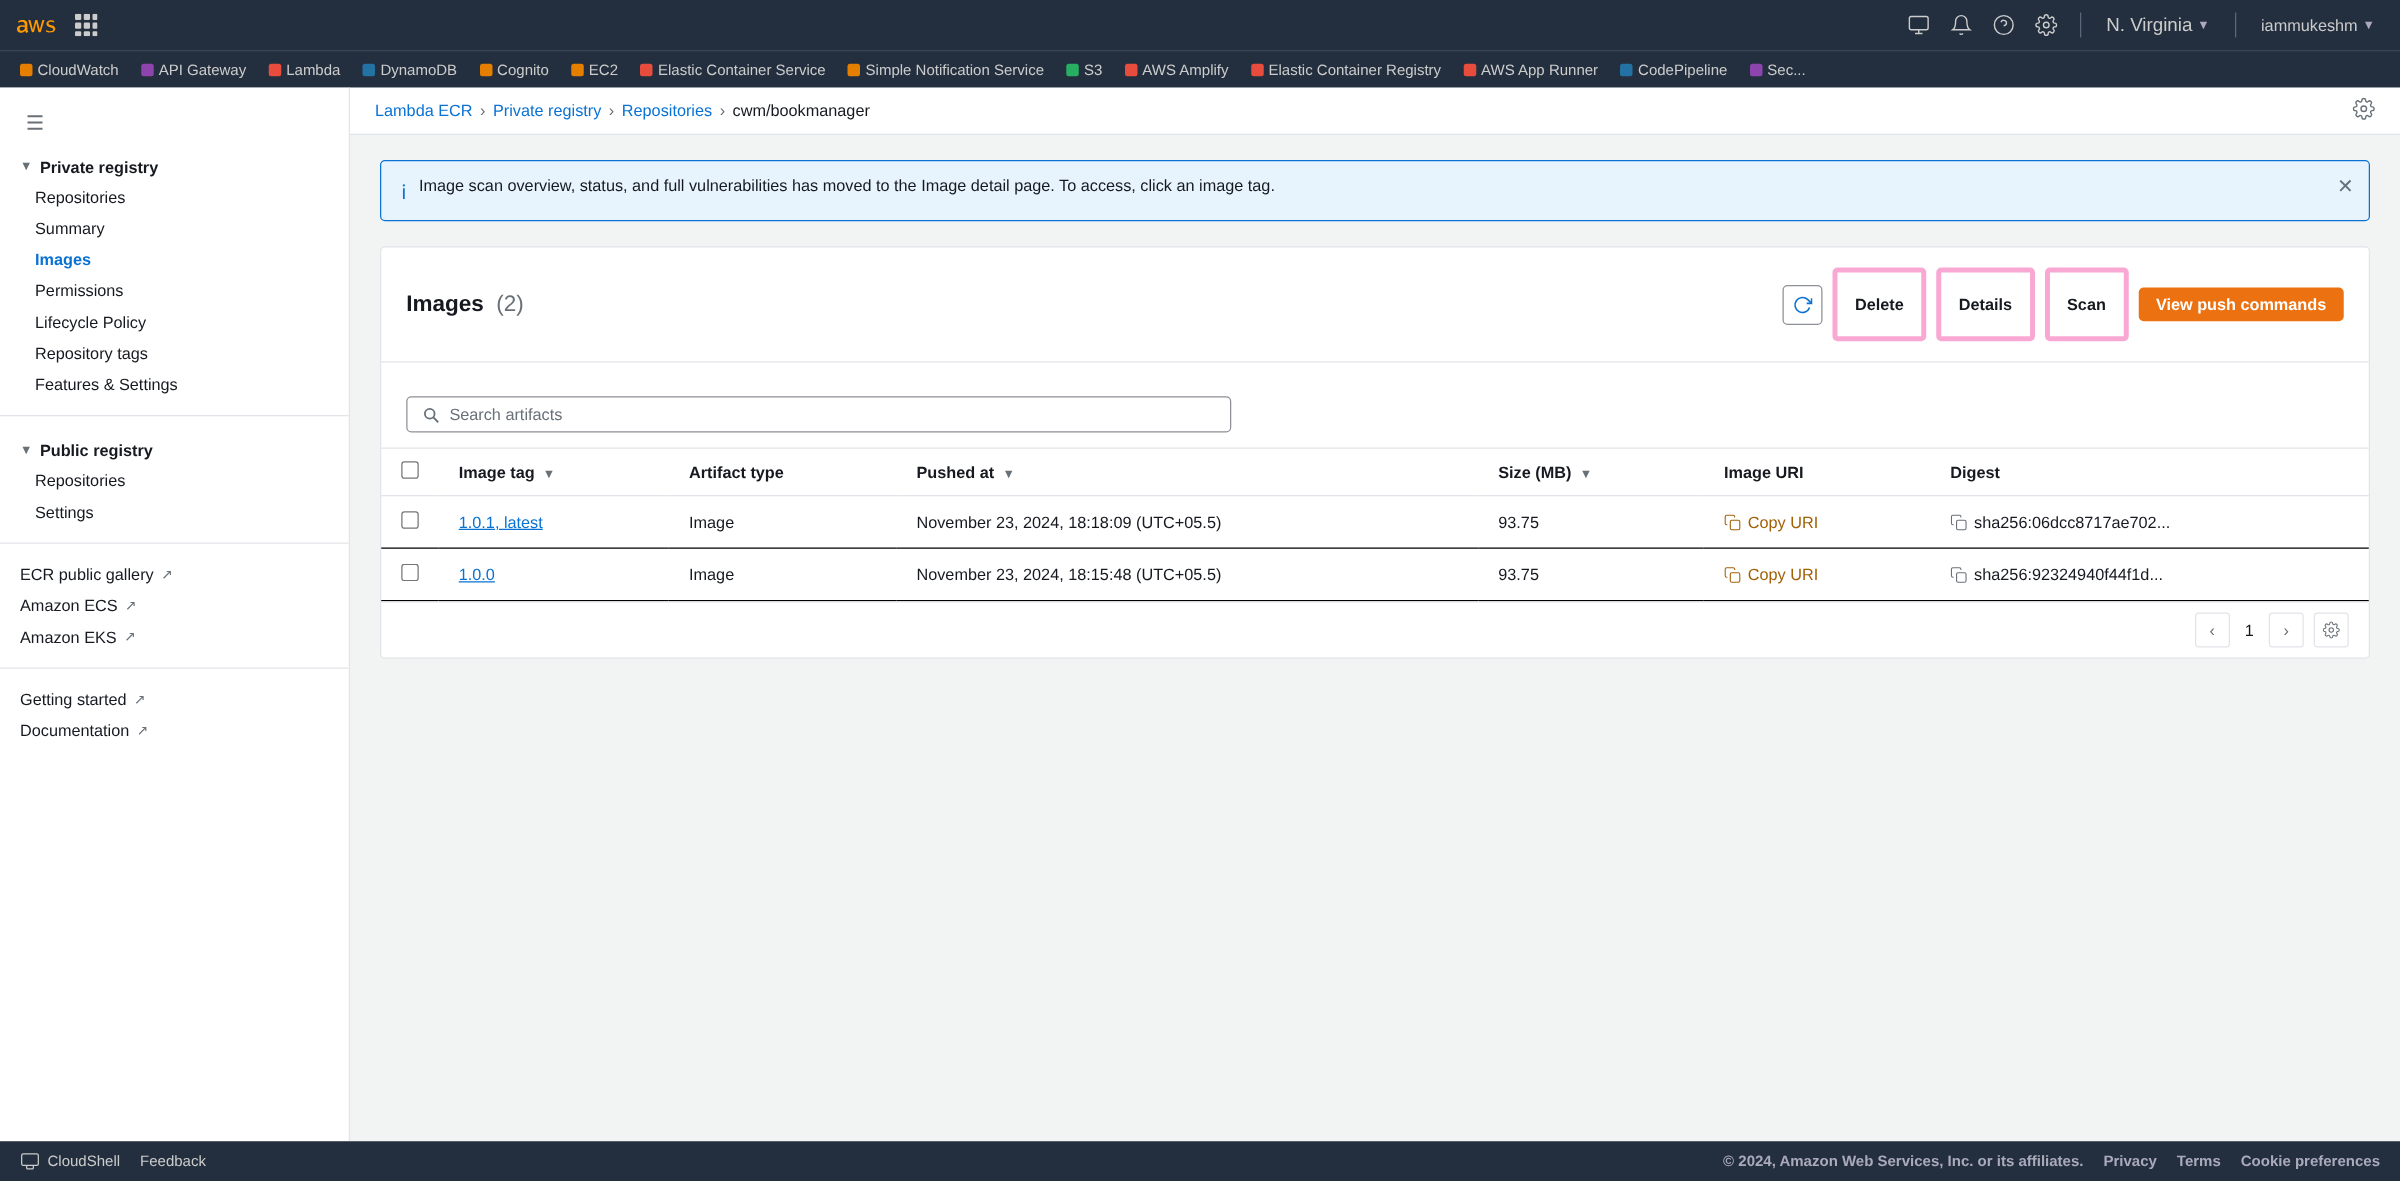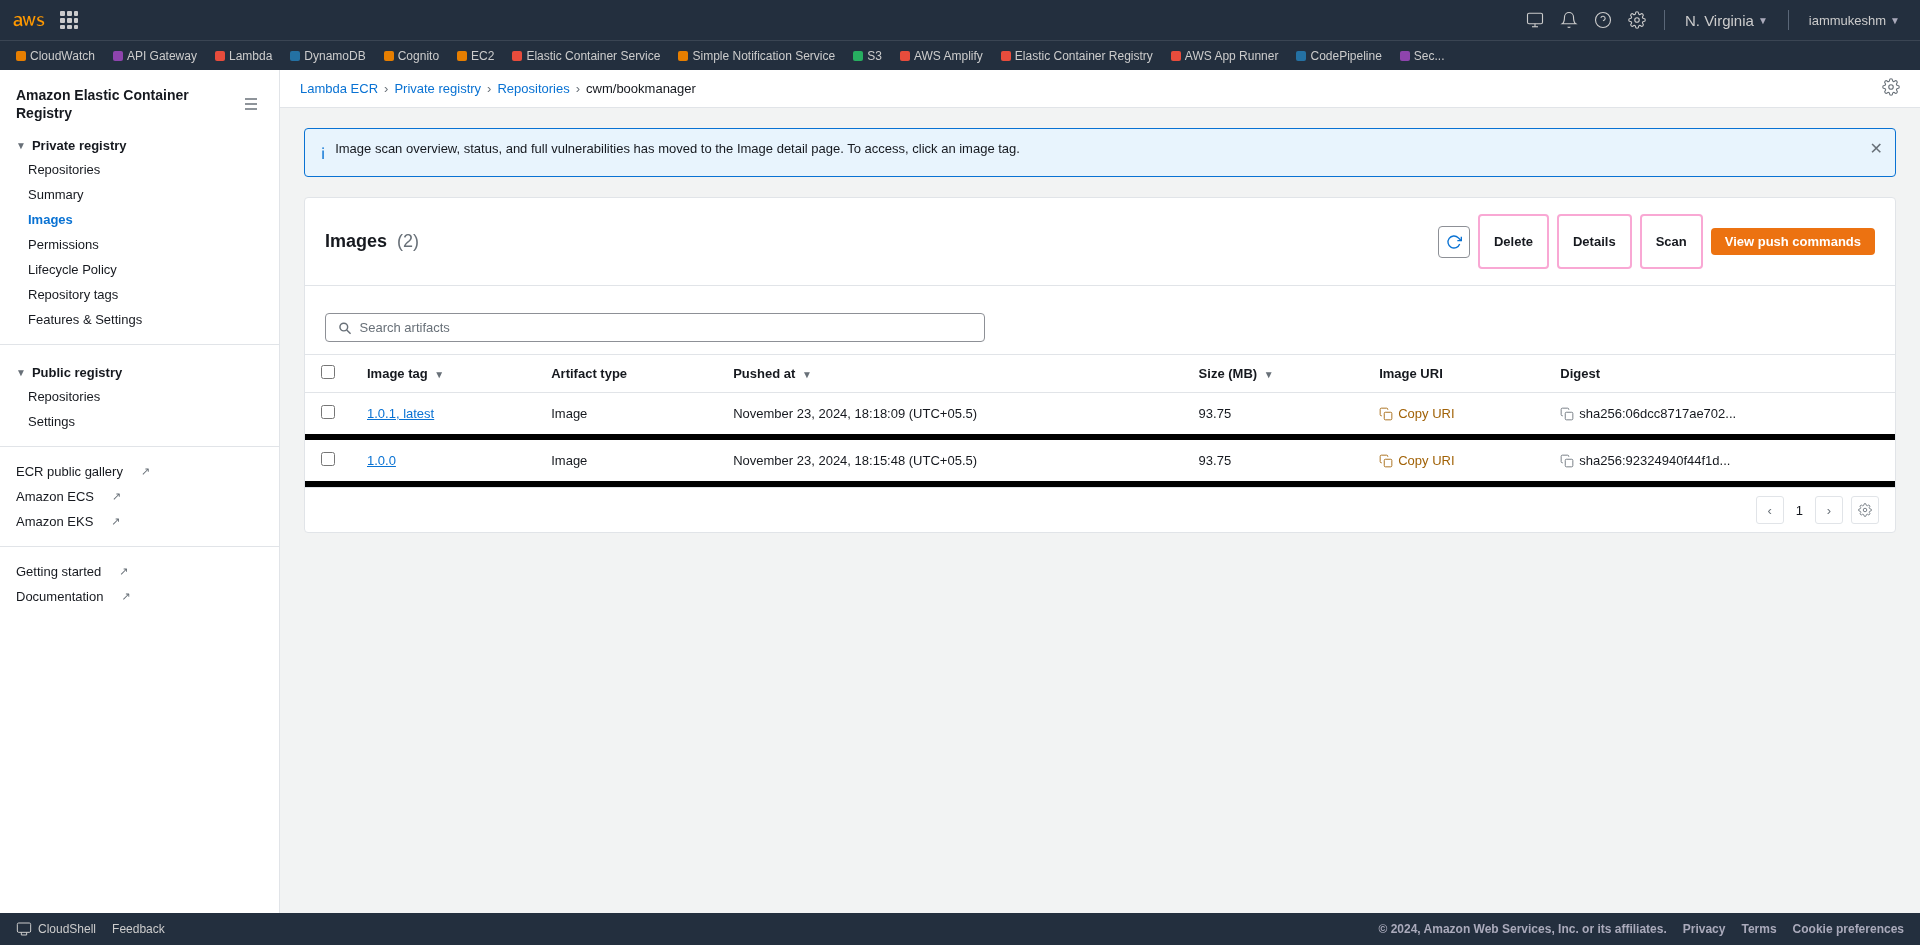--- a/index.html
+++ b/index.html
@@ -34,21 +34,21 @@
     .sidebar { width: 280px; background: #fff; border-right: 1px solid #e1e4e8; display: flex; flex-direction: column; overflow-y: auto; flex-shrink: 0; padding-bottom: 16px; }
     .sidebar-header { display: flex; align-items: center; justify-content: space-between; padding: 16px 16px 8px 16px; }
     .sidebar-title { font-size: 14px; font-weight: 700; color: #16191f; line-height: 1.3; }
     .sidebar-collapse { width: 24px; height: 24px; display: flex; align-items: center; justify-content: center; cursor: pointer; color: #687078; }
     .sidebar-section-header { display: flex; align-items: center; gap: 6px; padding: 8px 16px 4px 16px; cursor: pointer; font-size: 13px; font-weight: 700; color: #16191f; }
     .sidebar-section-chevron { color: #687078; font-size: 10px; }
     .sidebar-item { padding: 5px 16px 5px 28px; font-size: 13px; color: #16191f; cursor: pointer; }
     .sidebar-item.active { color: #0972d3; font-weight: 600; }
     .sidebar-item.indent2 { }
     .sidebar-divider { border: none; border-top: 1px solid #e1e4e8; margin: 12px 0; }
-    .sidebar-ext-item { display: flex; align-items: center; gap: 18px; padding: 5px 16px; font-size: 13px; color: #16191f; cursor: pointer; }
+    .sidebar-ext-item { display: flex; align-items: center; gap: 6px; padding: 5px 16px; font-size: 13px; color: #16191f; cursor: pointer; }
     .ext-icon { font-size: 11px; color: #687078; }
 
     
     .content-area { flex: 1; display: flex; flex-direction: column; overflow: hidden; }
     .breadcrumb-row { background: #fff; border-bottom: 1px solid #e1e4e8; padding: 8px 20px; display: flex; align-items: center; gap: 6px; font-size: 13px; }
     .bc-link { color: #0972d3; cursor: pointer; }
     .bc-sep { color: #687078; }
     .bc-current { color: #16191f; }
     .bc-settings { margin-left: auto; cursor: pointer; }
 
@@ -61,37 +61,37 @@
     .info-banner-close { position: absolute; right: 12px; top: 10px; cursor: pointer; color: #687078; font-size: 16px; }
 
     
     .panel { background: #fff; border: 1px solid #e1e4e8; border-radius: 4px; }
     .panel-header { display: flex; align-items: center; padding: 16px 20px; border-bottom: 1px solid #e1e4e8; gap: 10px; }
     .panel-title { font-size: 18px; font-weight: 700; color: #16191f; }
     .panel-count { font-size: 18px; color: #687078; }
     .panel-header-spacer { flex: 1; }
     .panel-actions { display: flex; gap: 8px; align-items: center; }
     .btn-icon { width: 32px; height: 32px; border: 1px solid #8d9096; border-radius: 4px; background: #fff; cursor: pointer; display: flex; align-items: center; justify-content: center; color: #16191f; }
-    .btn-secondary { border: 2px solid #f9a8d4; border-radius: 4px; background: #fff; padding: 18px 14px; font-size: 13px; cursor: pointer; color: #16191f; font-weight: 600; }
+    .btn-secondary { border: 4px solid #f9a8d4; border-radius: 4px; background: #fff; padding: 18px 14px; font-size: 13px; cursor: pointer; color: #16191f; font-weight: 600; }
     .btn-secondary:disabled { color: #aab; cursor: default; }
     .btn-primary { border: none; border-radius: 4px; background: #ec7211; padding: 6px 14px; font-size: 13px; cursor: pointer; color: #fff; font-weight: 600; }
 
     
     .search-row { padding: 12px 20px; border-bottom: 1px solid #e1e4e8; }
     .search-input-wrap { display: flex; align-items: center; border: 1px solid #8d9096; border-radius: 4px; padding: 6px 12px; gap: 8px; max-width: 660px; margin-top: 15px; }
     .search-input-wrap input { border: none; outline: none; font-size: 13px; width: 100%; color: #16191f; }
     .search-input-wrap input::placeholder { color: #687078; }
 
     
     .table-wrap { width: 100%; }
     table { width: 100%; border-collapse: collapse; }
     thead tr { border-bottom: 1px solid #e1e4e8; }
     th { padding: 10px 16px; font-size: 13px; font-weight: 700; color: #16191f; text-align: left; white-space: nowrap; }
     th.sortable { cursor: pointer; }
-    td { padding: 12px 16px; font-size: 13px; color: #16191f; border-bottom: 6px solid #000000; }
+    td { padding: 12px 16px; font-size: 13px; color: #16191f; border-bottom: 1px solid #000000; }
     .td-link { color: #0972d3; cursor: pointer; text-decoration: underline; }
     .copy-uri { display: flex; align-items: center; gap: 5px; color: #a16207; cursor: pointer; }
     .digest-cell { display: flex; align-items: center; gap: 5px; color: #16191f; }
     .pagination-row { display: flex; align-items: center; justify-content: flex-end; padding: 8px 16px; gap: 8px; border-top: 1px solid #e1e4e8; }
     .page-nav { width: 28px; height: 28px; display: flex; align-items: center; justify-content: center; border: 1px solid #e1e4e8; border-radius: 3px; cursor: pointer; color: #687078; background: #fff; }
     .page-num { font-size: 13px; color: #16191f; padding: 0 4px; }
     .settings-icon-btn { width: 28px; height: 28px; display: flex; align-items: center; justify-content: center; border: 1px solid #e1e4e8; border-radius: 3px; cursor: pointer; color: #687078; background: #fff; }
 
     
     .footer { background: #232f3e; color: #ccc; font-size: 12px; display: flex; align-items: center; padding: 0 16px; height: 32px; gap: 16px; flex-shrink: 0; }
@@ -222,21 +222,20 @@
   <div class="bookmark-item">
     <div class="bookmark-dot" style="background:#8e44ad;"></div>
     <span>Sec...</span>
   </div>
 </div>
 
 <div class="main-layout">
 
   <div class="sidebar">
     <div class="sidebar-header">
-      <div class="sidebar-title">Amazon Elastic Container Registry</div>
       <div class="sidebar-collapse">
         <svg width="16" height="16" viewBox="0 0 16 16" fill="none" stroke="currentColor" stroke-width="1.5">
             <line x1="14" y1="3" x2="2" y2="3"></line>
             <line x1="14" y1="8" x2="2" y2="8"></line>
             <line x1="14" y1="13" x2="2" y2="13"></line>
           </svg>
       </div>
     </div>
 
     <div class="sidebar-section-header">

